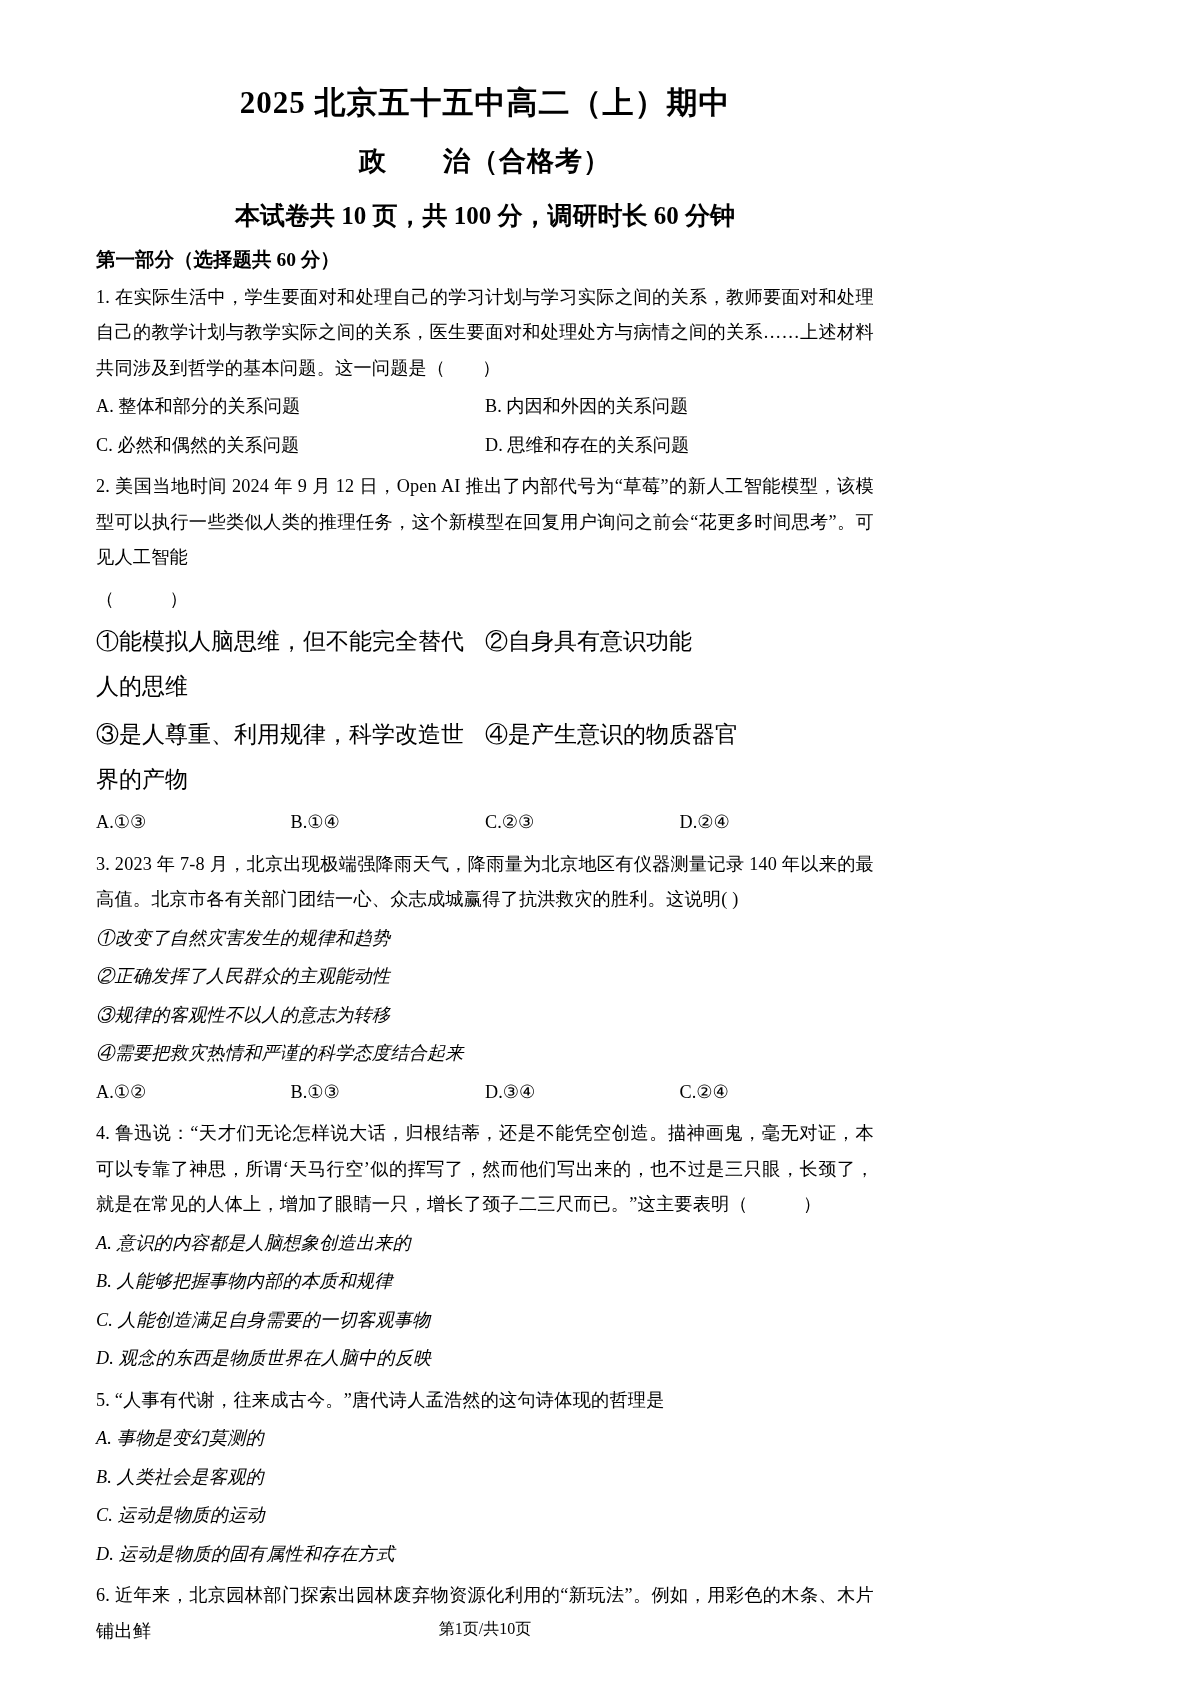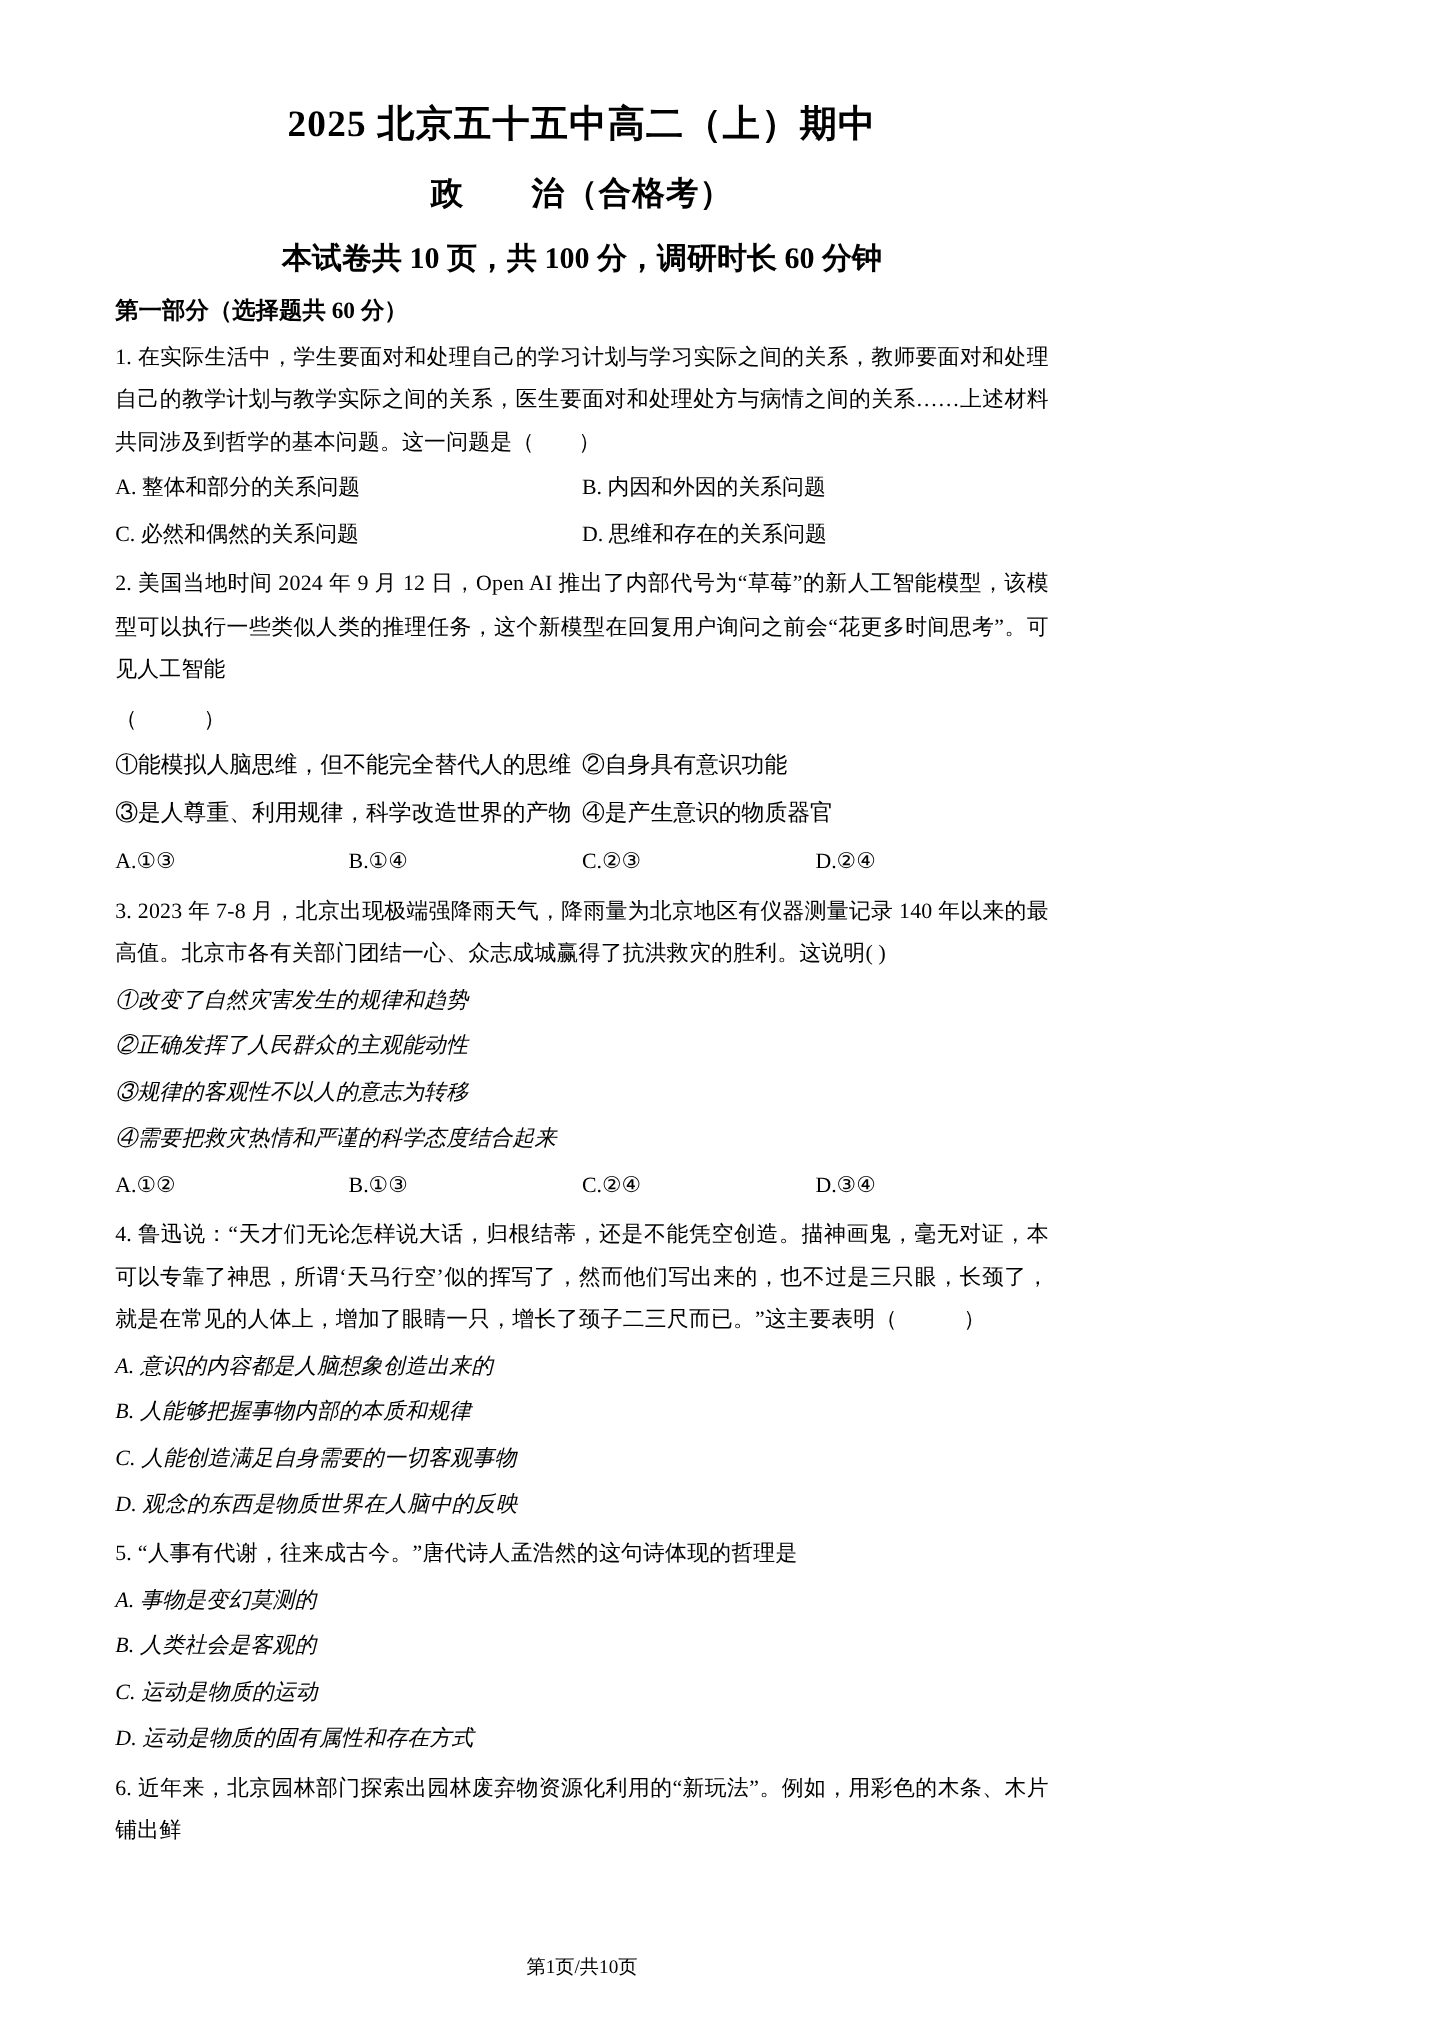--- a/index.html
+++ b/index.html
@@ -74,32 +74,31 @@
     justify-content: space-between;
   }
   .opt-row > span {
     display: block;
   }
   .two-col .c1 { width: 500px; }
   .two-col .c2 { width: 500px; }
   .four-col .c { width: 246px; }
   .item-row {
     display: flex;
-    font-size: 19px;
+    font-size: 23px;
     line-height: 1.95;
     margin: 3px 0 0 0;
-    font-family: Liberation Mono, monospace;
   }
   .item-row .i1 { width: 440px; }
   .item-row .i2 { width: 440px; }
   .footer {
     position: absolute;
     left: 0;
     right: 0;
-    bottom: 34px;
+    bottom: 44px;
     text-align: center;
     font-size: 16px;
     font-family: "Liberation Serif", serif;
   }
 </style>
 </head>
 <body>
 
 <div class="page">
 
@@ -136,22 +135,22 @@
   </div>
 
   <div class="q">3. 2023 年 7-8 月，北京出现极端强降雨天气，降雨量为北京地区有仪器测量记录 140 年以来的最高值。北京市各有关部门团结一心、众志成城赢得了抗洪救灾的胜利。这说明( )</div>
   <div class="opt">①改变了自然灾害发生的规律和趋势</div>
   <div class="opt">②正确发挥了人民群众的主观能动性</div>
   <div class="opt">③规律的客观性不以人的意志为转移</div>
   <div class="opt">④需要把救灾热情和严谨的科学态度结合起来</div>
   <div class="opt-row four-col">
     <span class="c">A.①②</span>
     <span class="c">B.①③</span>
+    <span class="c">D.③④</span>
     <span class="c">C.②④</span>
-    <span class="c">D.③④</span>
   </div>
 
   <div class="q">4. 鲁迅说：“天才们无论怎样说大话，归根结蒂，还是不能凭空创造。描神画鬼，毫无对证，本可以专靠了神思，所谓‘天马行空’似的挥写了，然而他们写出来的，也不过是三只眼，长颈了，就是在常见的人体上，增加了眼睛一只，增长了颈子二三尺而已。”这主要表明（　　　）</div>
   <div class="opt">A. 意识的内容都是人脑想象创造出来的</div>
   <div class="opt">B. 人能够把握事物内部的本质和规律</div>
   <div class="opt">C. 人能创造满足自身需要的一切客观事物</div>
   <div class="opt">D. 观念的东西是物质世界在人脑中的反映</div>
 
   <div class="q">5. “人事有代谢，往来成古今。”唐代诗人孟浩然的这句诗体现的哲理是</div>
   <div class="opt">A. 事物是变幻莫测的</div>

